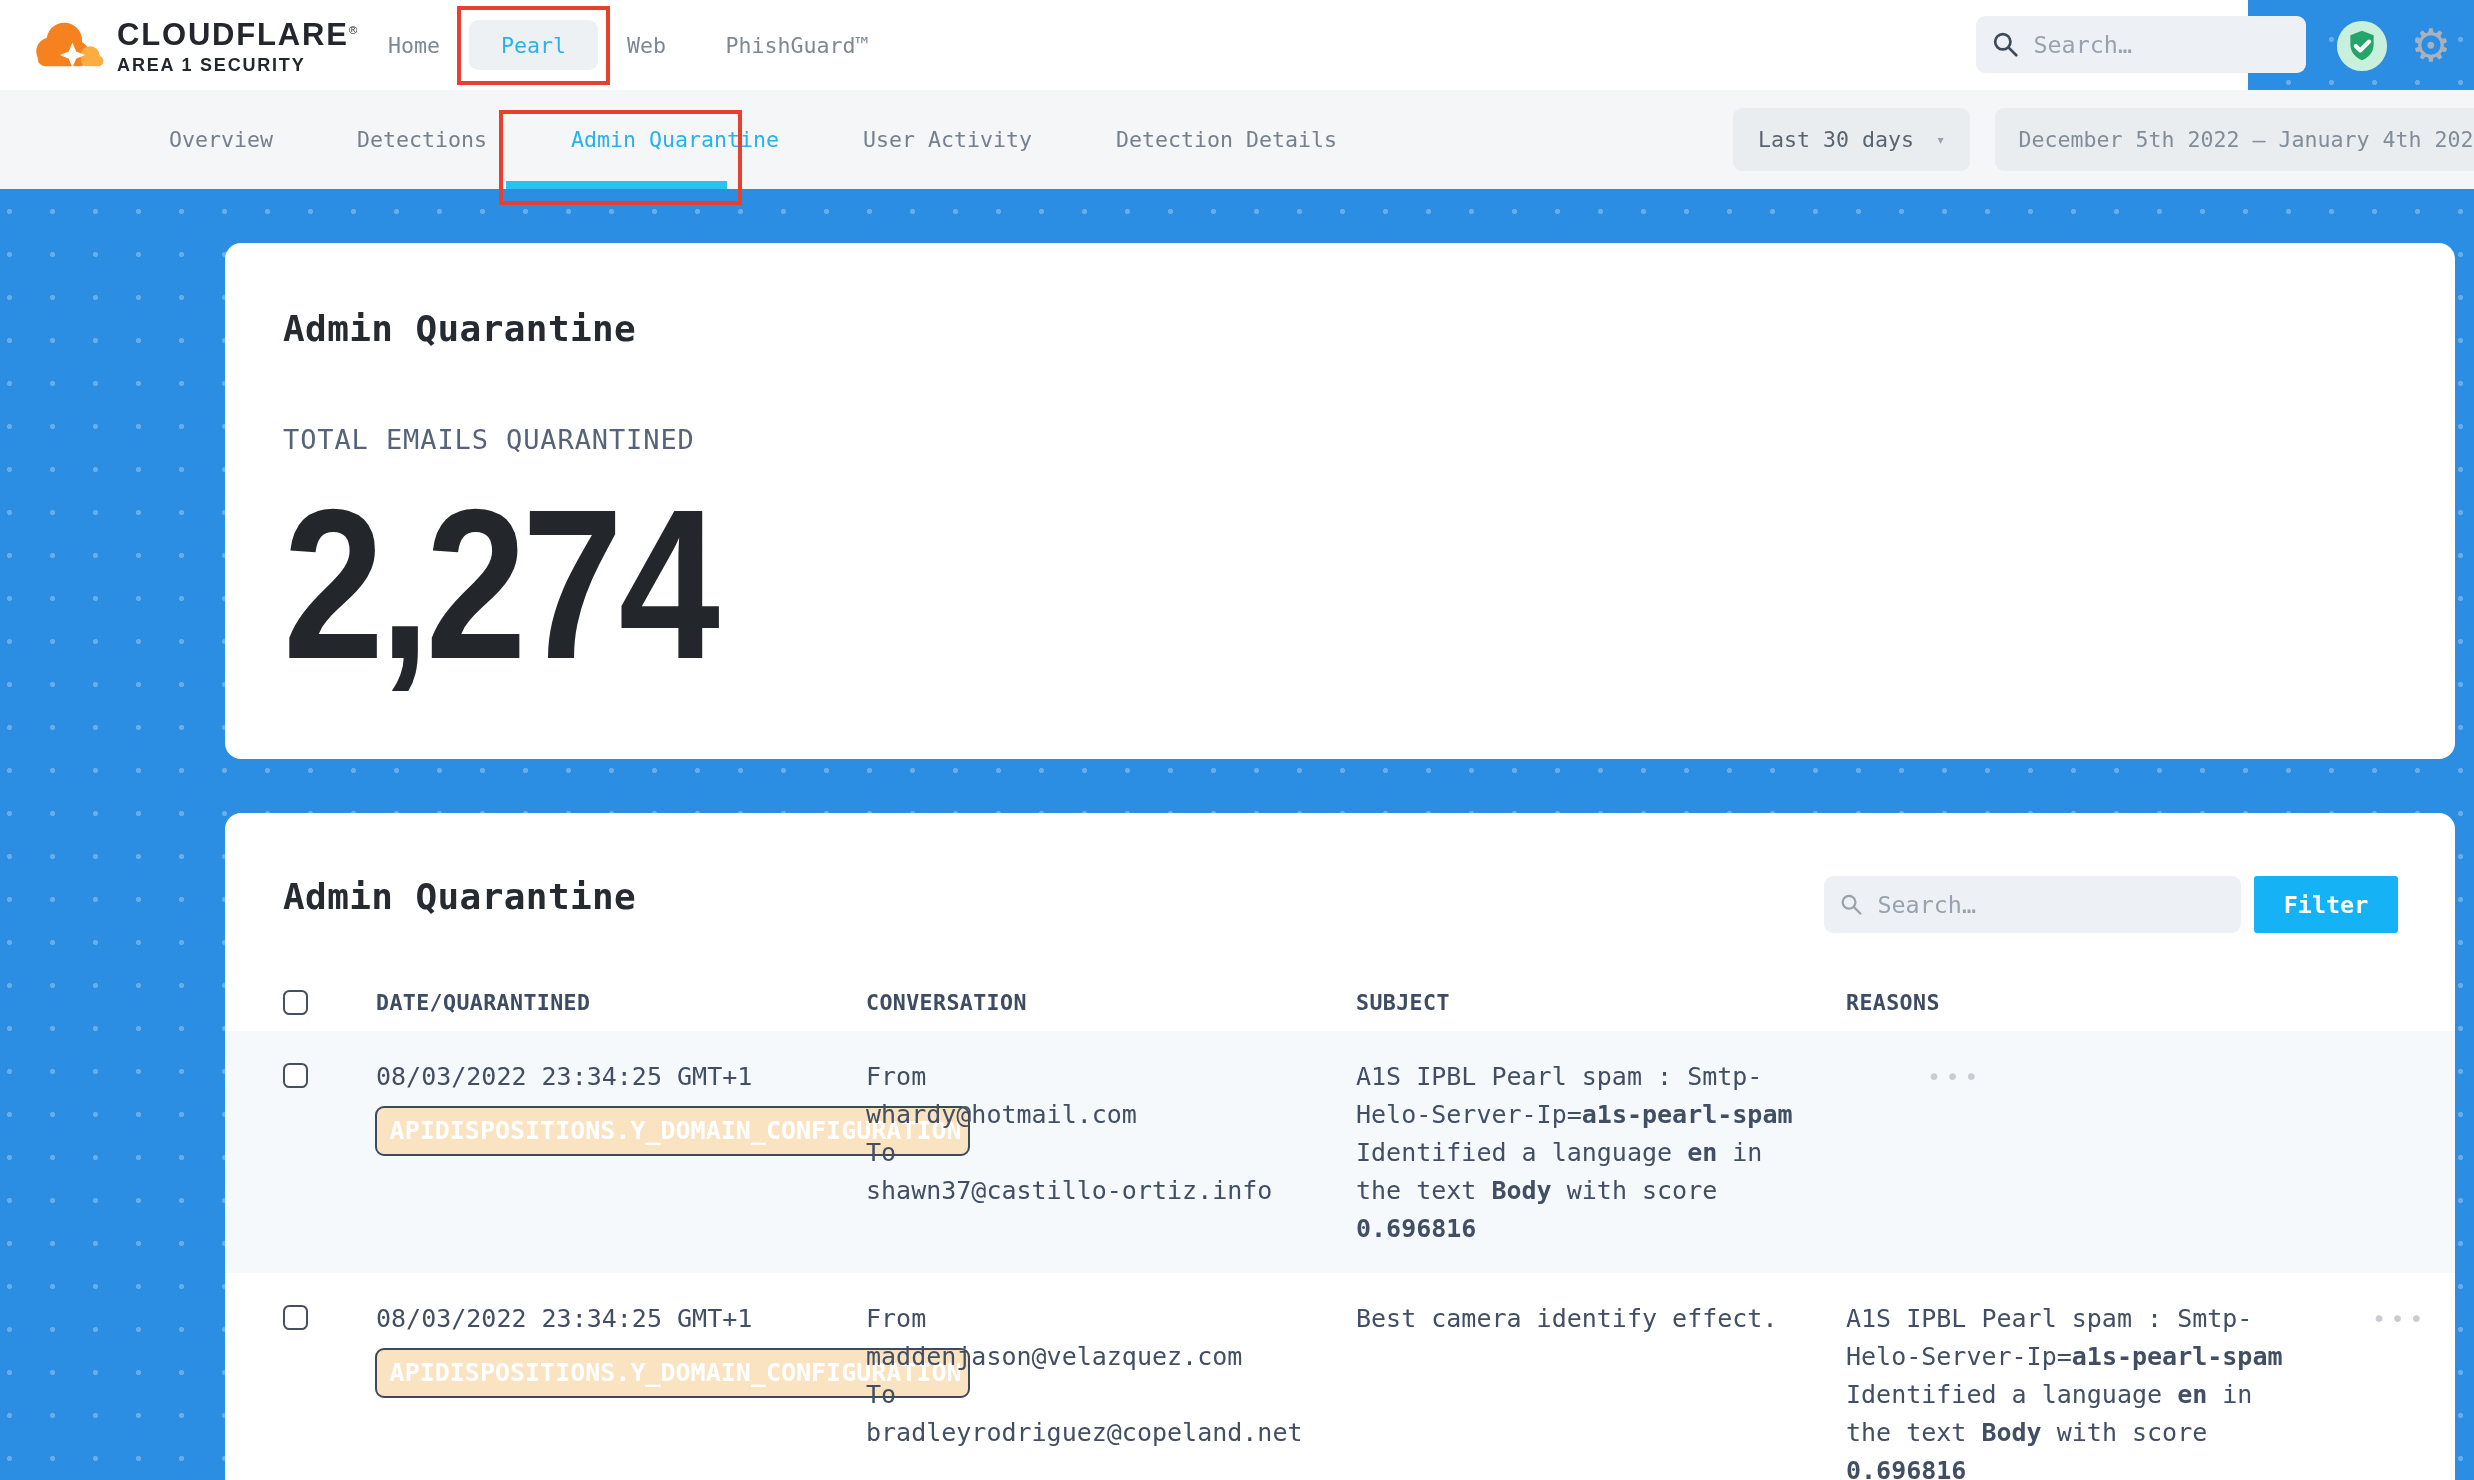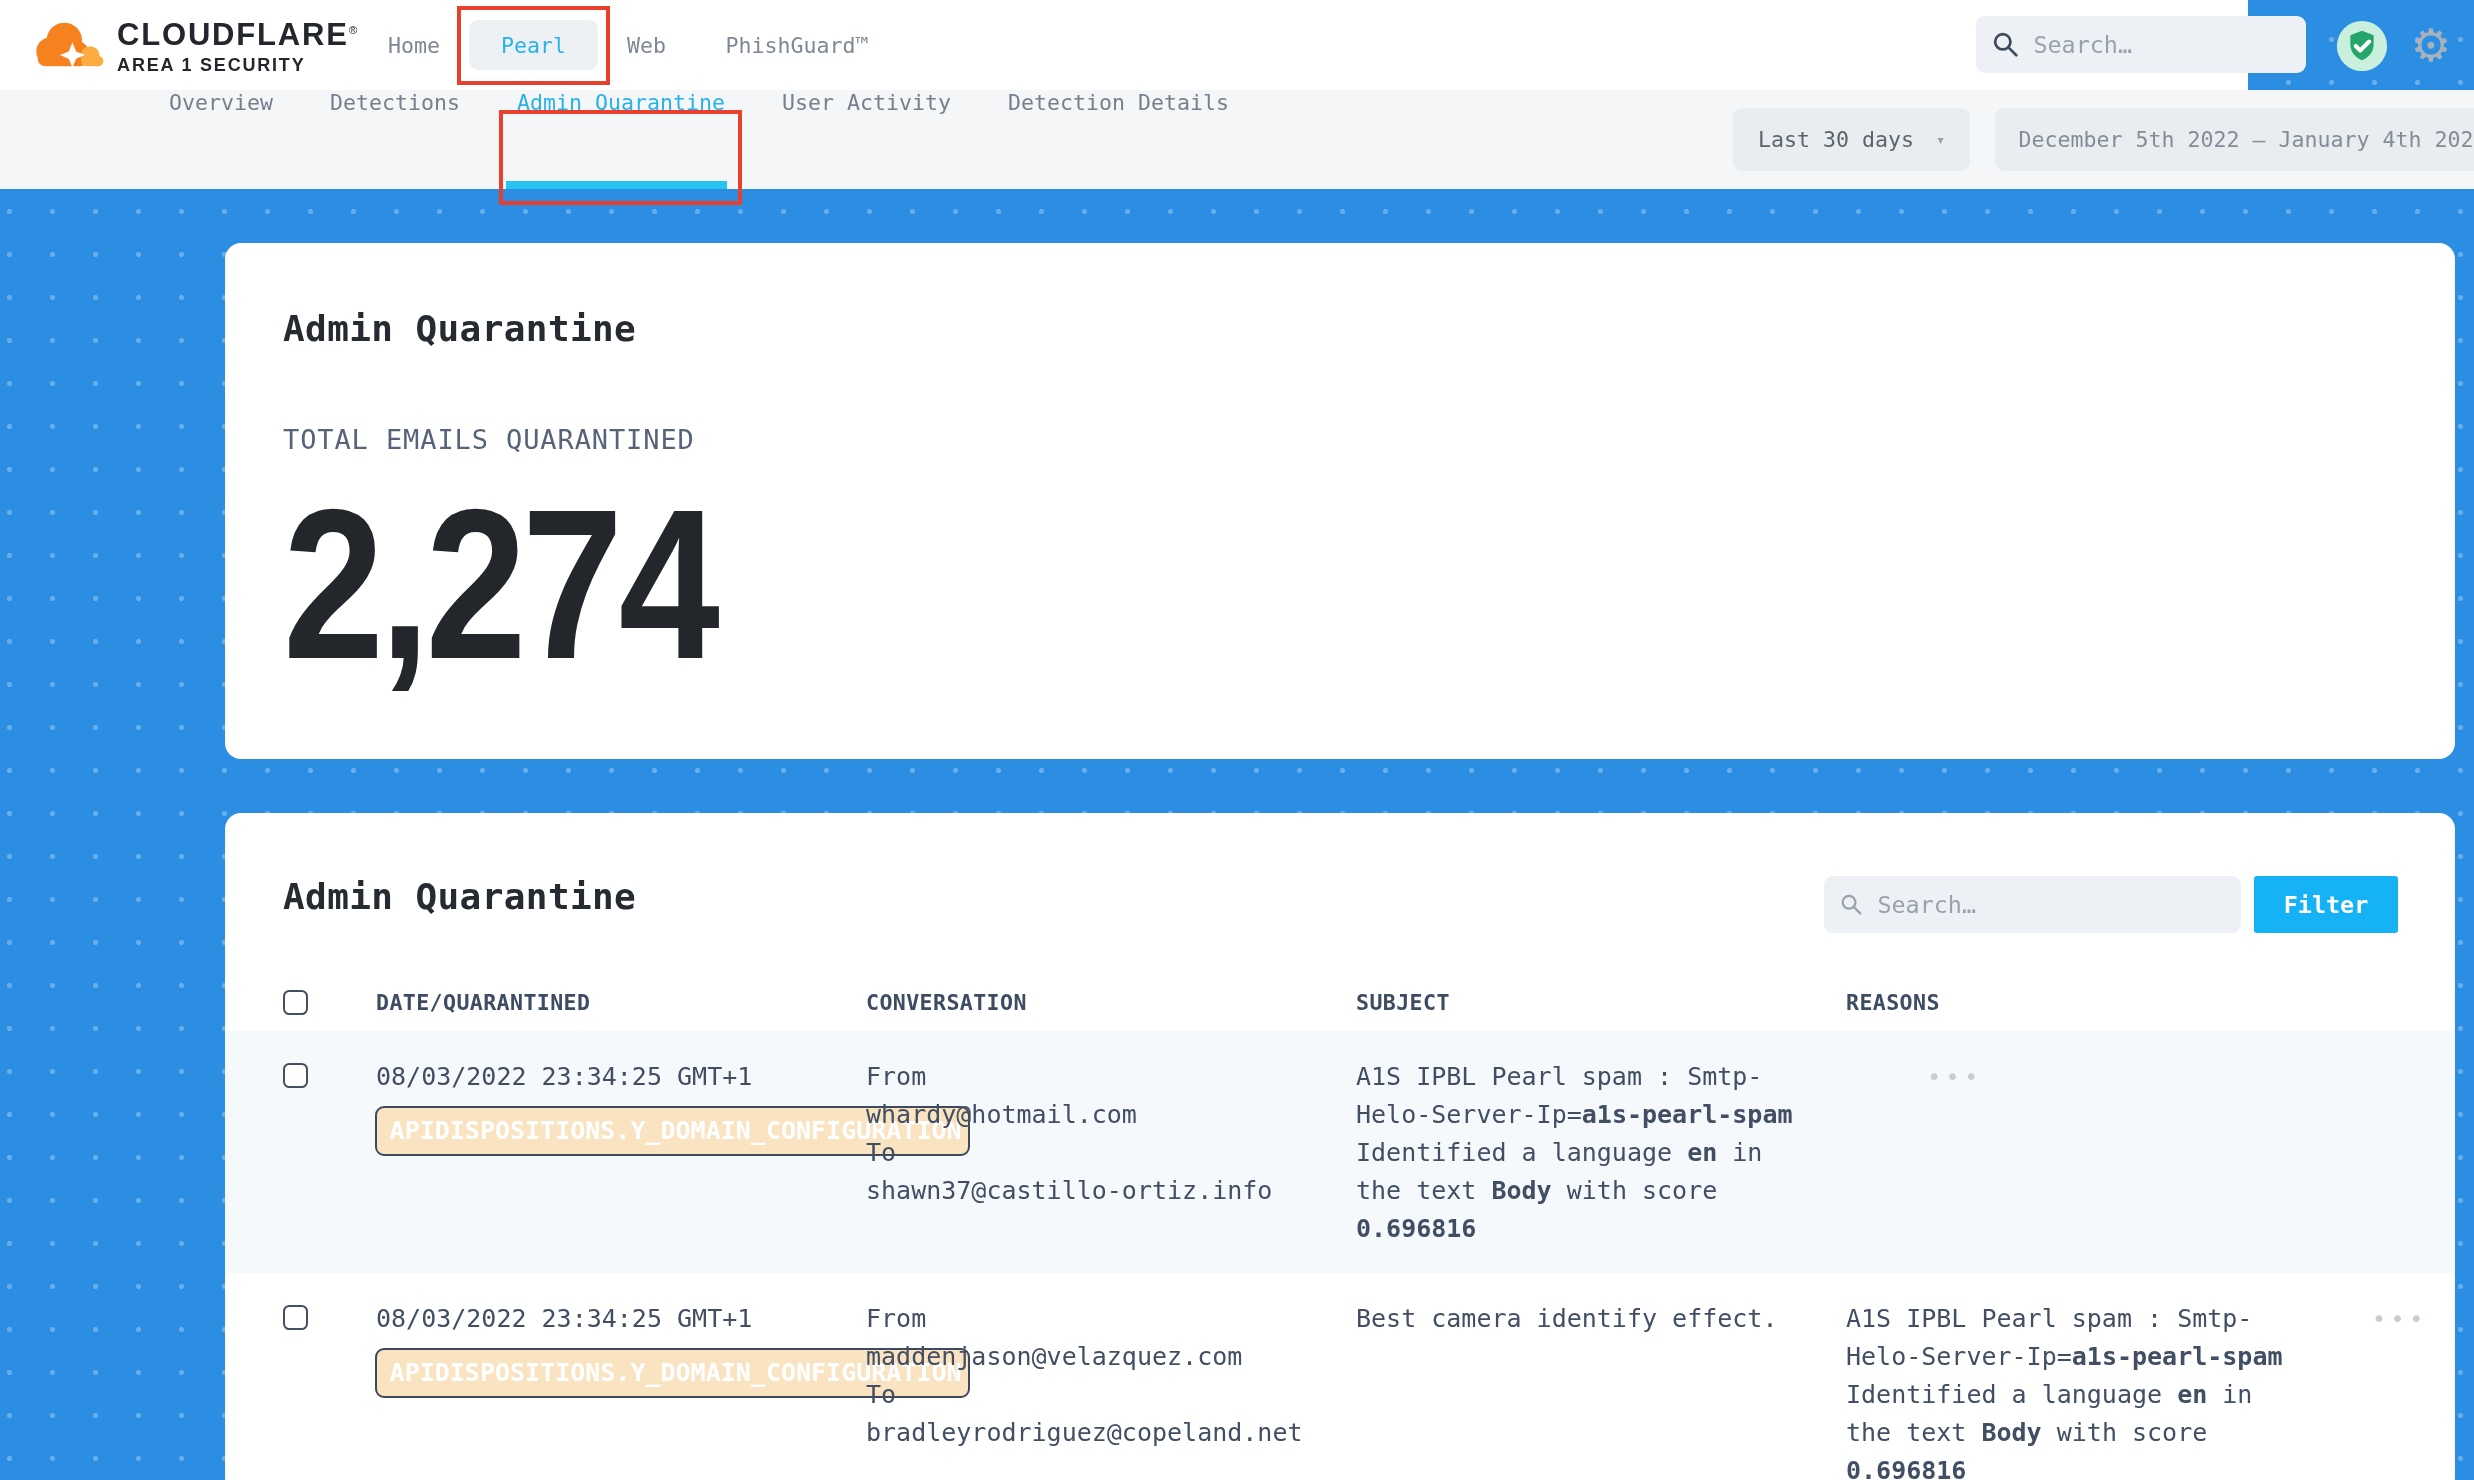--- a/index.html
+++ b/index.html
@@ -33,21 +33,21 @@
     border:none; outline:none; background:transparent; width:100%;
     font-family:"DejaVu Sans Mono","Liberation Mono",monospace; font-size:23.4px; color:#414e63; margin-left:14.4px;
   }
   .hdr-search input::placeholder, .tbl-search input::placeholder { color:#98a2ae; }
   .shield-badge { position:absolute; left:2336px; top:20px; width:52px; height:52px; }
   .gear { position:absolute; left:2411px; top:13.5px; font-size:45px; color:#a9b2bc; line-height:63px; cursor:pointer;
           font-family:"DejaVu Sans",sans-serif; }
 
   
   .subnav { position:absolute; top:90px; left:0; width:2475px; height:99px; background:#f4f6f8; z-index:9; }
-  .subnav-tabs { position:absolute; left:169px; top:0; height:99px; display:flex; align-items:flex-start; gap:57px; font-size:21.6px; color:#76808c; }
+  .subnav-tabs { position:absolute; left:169px; top:0; height:99px; display:flex; align-items:center; gap:84px; font-size:21.6px; color:#76808c; }
   .subtab { cursor:pointer; white-space:nowrap; }
   .subtab.active { color:#29b2ea; }
   .anno-adminq { left:499px; top:20px; width:243px; height:95px; }
   .active-underline { position:absolute; left:506px; bottom:0; width:221px; height:8px; background:#29c3f2; }
   .period-btn { position:absolute; left:1733px; top:18px; width:237px; height:63px; background:#e9edf0; border-radius:9px;
                 display:flex; align-items:center; justify-content:center; gap:22px; font-size:21.6px; color:#59646f; cursor:pointer; }
   .period-caret { font-size:15.3px; color:#98a2ad; }
   .date-range { position:absolute; left:1995px; top:18px; width:503px; height:63px; background:#e9edf0; border-radius:9px;
                 display:flex; align-items:center; padding-left:23.4px; font-size:21.6px; color:#828d99; white-space:nowrap; overflow:hidden; }
 

